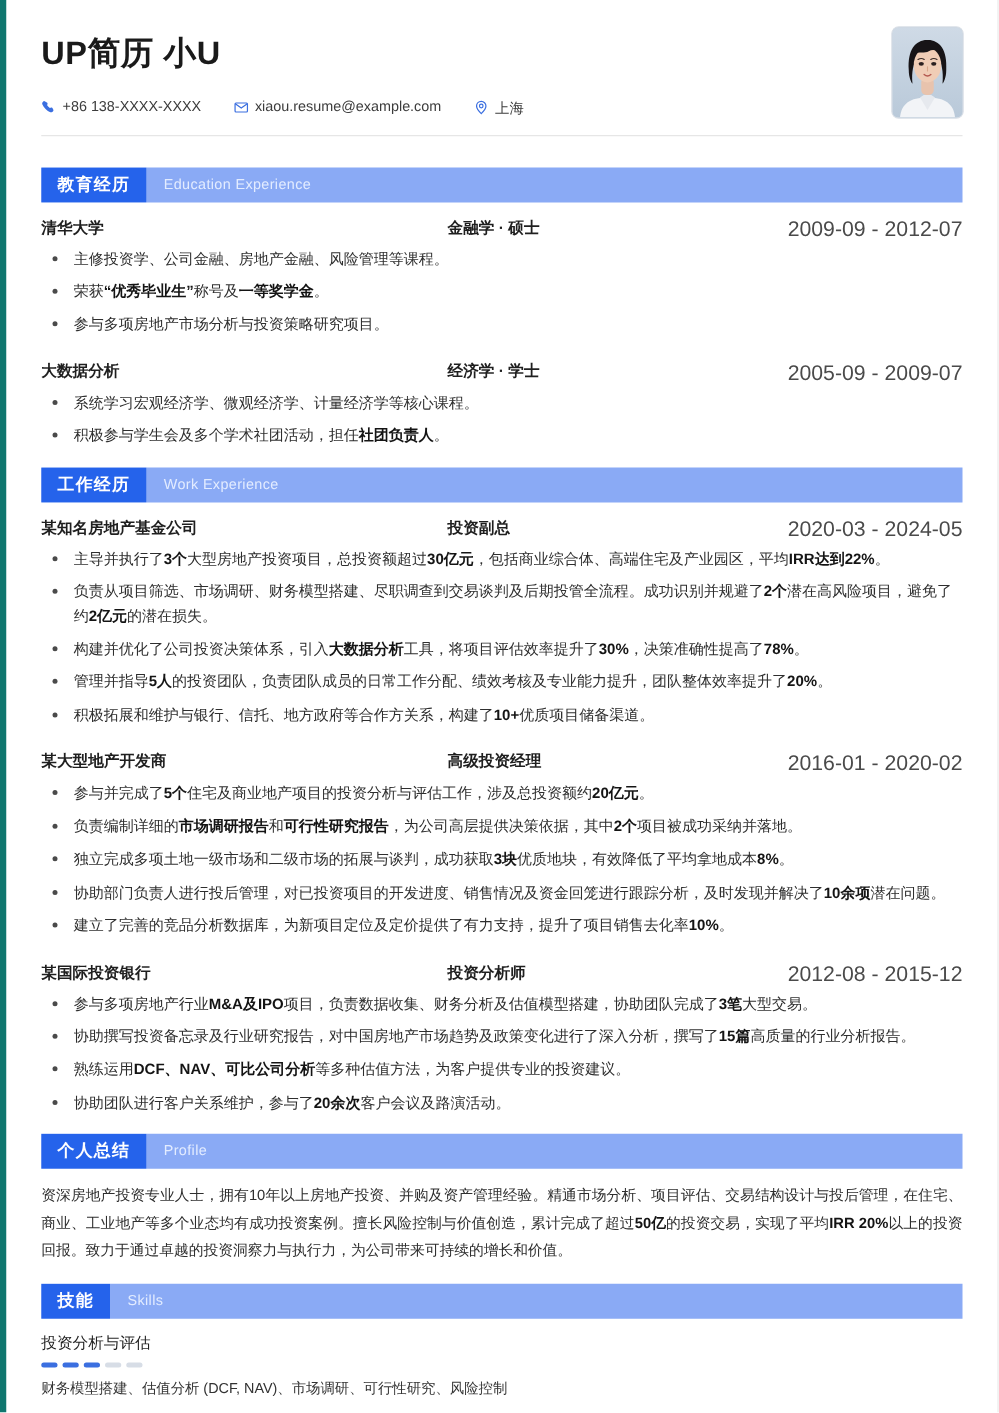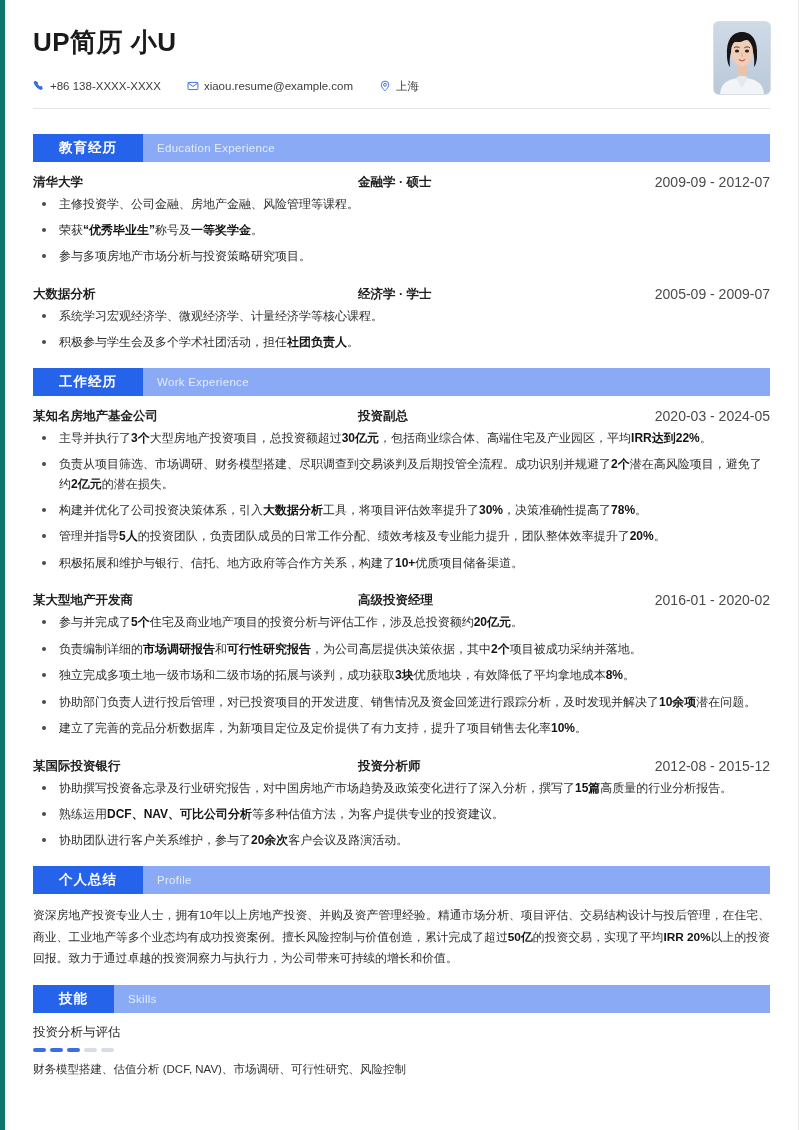--- a/index.html
+++ b/index.html
@@ -86,21 +86,21 @@
     background: #8aaaf5;
     overflow: hidden;
   }
   .sec-bar .zh {
     background: #2563eb;
     color: #ffffff;
     font-size: 13.5px;
     font-weight: 700;
     display: flex;
     align-items: center;
-    padding: 0 26px;
+    padding: 0 13px;
     letter-spacing: 1px;
     white-space: nowrap;
     text-align: center;
   }
   .sec-bar .en {
     display: flex;
     align-items: center;
     padding: 0 0 0 14px;
     color: #e3ecff;
     font-size: 11.5px;
@@ -115,21 +115,21 @@
     font-size: 12.5px;
     font-weight: 700;
     color: #1f1f1f;
     margin-bottom: 2px;
   }
   .eh-org   { width: 325px; flex: 0 0 325px; }
   .eh-role  { flex: 1 1 auto; }
   .eh-date  {
     flex: 0 0 auto;
     font-weight: 400;
-    font-size: 14px;
+    font-size: 17px;
     color: #4a4a4a;
     text-align: right;
     white-space: nowrap;
   }
   ul.bullets {
     list-style: none;
     margin: 4px 0 0 0;
     padding: 0;
   }
   ul.bullets > li {
@@ -329,20 +329,21 @@
       </ul>
     </div>
 
     <div class="entry">
       <div class="entry-head">
         <span class="eh-org">某国际投资银行</span>
         <span class="eh-role">投资分析师</span>
         <span class="eh-date">2012-08 - 2015-12</span>
       </div>
       <ul class="bullets">
+        <li>参与多项房地产行业<b>M&amp;A及IPO</b>项目，负责数据收集、财务分析及估值模型搭建，协助团队完成了<b>3笔</b>大型交易。</li>
         <li>协助撰写投资备忘录及行业研究报告，对中国房地产市场趋势及政策变化进行了深入分析，撰写了<b>15篇</b>高质量的行业分析报告。</li>
         <li>熟练运用<b>DCF、NAV、可比公司分析</b>等多种估值方法，为客户提供专业的投资建议。</li>
         <li>协助团队进行客户关系维护，参与了<b>20余次</b>客户会议及路演活动。</li>
       </ul>
     </div>
   </div>
 
   <div class="section">
     <div class="sec-bar">
       <div class="zh">个人总结</div>

